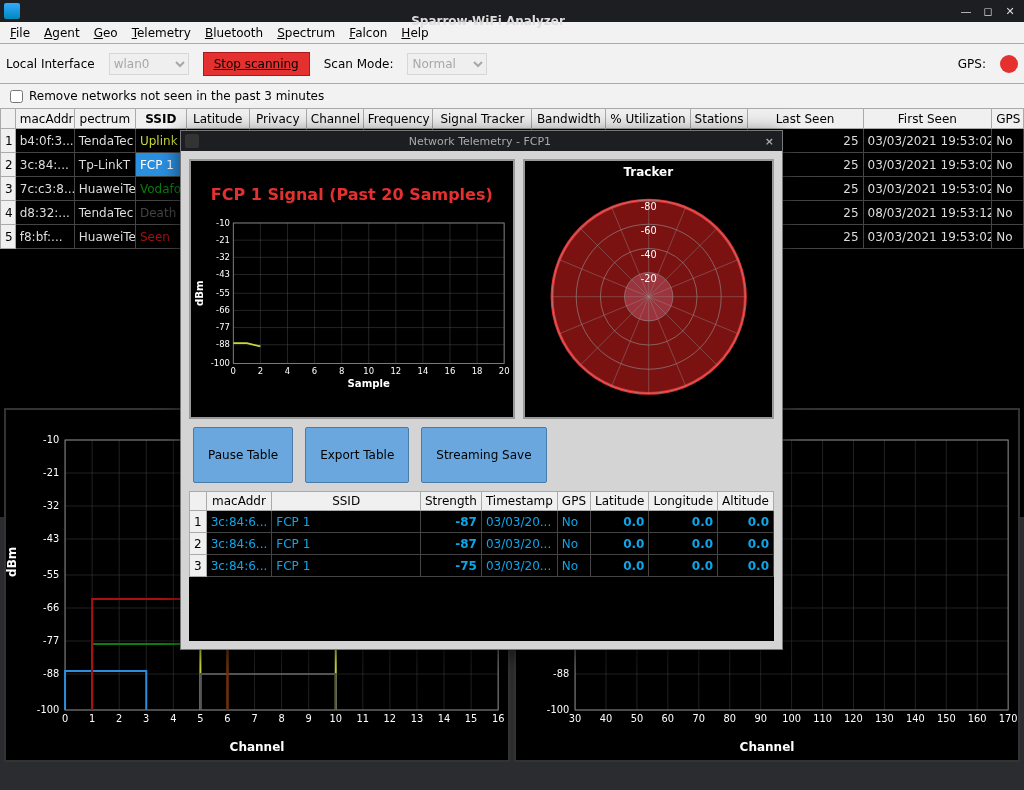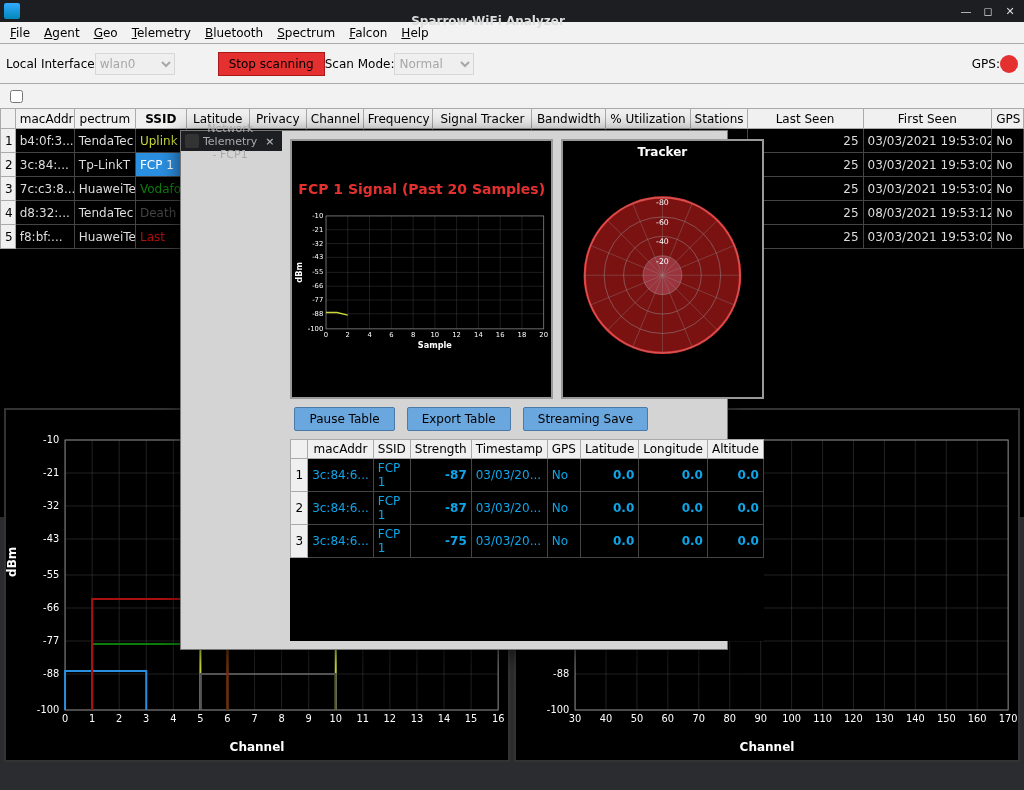--- a/index.html
+++ b/index.html
@@ -11,24 +11,24 @@
 .titlebar .title { flex: 1; text-align: center; font-weight: bold; margin-top: 20px; }
 .titlebar .winbtns { display: flex; gap: 10px; padding: 0 8px; }
 .titlebar .winbtn { width: 12px; height: 12px; display: flex; align-items: center; justify-content: center; cursor: pointer; color: #ddd; font-size: 11px; }
 
 
 .menubar { height: 22px; background: #f2f2f2; display: flex; align-items: center; font-size: 12px; padding: 0 4px; gap: 2px; border-bottom: 1px solid #aaa; }
 .menuitem { padding: 2px 6px; cursor: pointer; }
 .menuitem .ul { text-decoration: underline; }
 
 
-.toolbar { height: 40px; background: #f2f2f2; display: flex; align-items: center; font-size: 12px; padding: 0 6px; gap: 0; border-bottom: 1px solid #aaa; }
+.toolbar { height: 40px; background: #f2f2f2; display: flex; align-items: center; font-size: 12px; padding: 0 6px; gap: 14px; border-bottom: 1px solid #aaa; }
 .toolbar .lbl { }
 .toolbar select { font-size: 12px; background: #eee; border: 1px solid #ccc; height: 22px; width: 80px; color: #888; }
-.toolbar .scanbtn { background: #e53030; color: #000; border: 1px solid #aa1a1a; padding: 4px 10px; cursor: pointer; font-size: 12px; margin-left: 43px; }
+.toolbar .scanbtn { background: #e53030; color: #000; text-decoration: underline; border: 1px solid #aa1a1a; padding: 4px 10px; cursor: pointer; font-size: 12px; }
 .toolbar .spacer { flex: 1; }
 .gpsdot { width: 18px; height: 18px; border-radius: 50%; background: #e53030; display: inline-block; }
 
 
 .chkrow { height: 24px; background: #f2f2f2; display: flex; align-items: center; font-size: 12px; padding: 0 10px; gap: 6px; }
 
 
 .maintable { background: #000; color: #ddd; font-size: 12px; }
 .maintable table { border-collapse: collapse; width: 100%; table-layout: fixed; }
 .maintable th { background: #f0f0f0; color: #000; border: 1px solid #aaa; padding: 2px 4px; font-weight: normal; height: 20px; overflow: hidden; white-space: nowrap; }
@@ -42,34 +42,34 @@
 .ssid-casa { color: #aa1010; }
 .maintable .tbodywrap { height: 268px; background: #000; }
 
 
 .bottomrow { position: absolute; left: 4px; right: 4px; top: 408px; display: flex; gap: 4px; height: 354px; }
 .chartpane { flex: 1; border: 2px solid #333; background: #000; position: relative; }
 .chart-y { position: absolute; left: 6px; top: 50%; transform: rotate(-90deg) translateX(50%); transform-origin: left center; color: #fff; font-size: 12px; font-weight: bold; }
 .chart-x { position: absolute; bottom: 6px; left: 50%; transform: translateX(-50%); color: #fff; font-size: 12px; font-weight: bold; }
 
 
-.dialog { position: absolute; left: 180px; top: 130px; width: 548px; height: 520px; background: #d4d4d4; border: 1px solid #777; box-shadow: 0 4px 20px rgba(0,0,0,0.6); display: flex; flex-direction: row; }
+.dialog { position: absolute; left: 180px; top: 130px; width: 603px; height: 520px; background: #d4d4d4; border: 1px solid #777; box-shadow: 0 4px 20px rgba(0,0,0,0.6); display: flex; flex-direction: column; }
 .dlg-tb { height: 20px; background: #1c1e21; color: #aaa; font-size: 11px; display: flex; align-items: center; }
 .dlg-tb .icon { width: 14px; height: 14px; margin: 0 4px; background: #333; border-radius: 2px; display: inline-block; }
 .dlg-tb .title { flex: 1; text-align: center; }
 .dlg-tb .close { padding: 0 8px; cursor: pointer; font-weight: bold; }
 .dlg-content { flex: 1; padding: 8px; display: flex; flex-direction: column; gap: 8px; }
 .dlg-top { display: flex; gap: 8px; height: 260px; }
 .sigpanel, .trkpanel { border: 2px solid #999; background: #000; position: relative; }
 .sigpanel { flex: 1.3; }
 .trkpanel { flex: 1; }
-.sigtitle { position: absolute; top: 40px; left: 50%; transform: translateX(-50%); color: #e53030; font-size: 14px; font-weight: bold; white-space: nowrap; }
+.sigtitle { position: absolute; top: 24px; left: 50%; transform: translateX(-50%); color: #e53030; font-size: 16px; font-weight: bold; white-space: nowrap; }
 .trktitle { position: absolute; top: 4px; left: 50%; transform: translateX(-50%); color: #fff; font-size: 12px; font-weight: bold; }
 .dlg-btns { display: flex; gap: 12px; padding: 0 4px; }
-.dlg-btns button { background: #6aa7de; border: 1px solid #4a7aa8; padding: 4px 14px; font-size: 12px; cursor: pointer; border-radius: 2px; }
+.dlg-btns button { background: #6aa7de; border: 1px solid #4a7aa8; padding: 20px 14px; font-size: 12px; cursor: pointer; border-radius: 2px; }
 .dlg-table { flex: 1; background: #000; overflow: hidden; }
 .dlg-table table { border-collapse: collapse; width: 100%; font-size: 12px; }
 .dlg-table th { background: #f0f0f0; color: #000; border: 1px solid #aaa; padding: 2px 4px; font-weight: normal; height: 18px; }
 .dlg-table td { border: 1px solid #444; padding: 2px 4px; color: #0ea5e9; height: 22px; }
 .dlg-table td.rownum { background: #f0f0f0; color: #000; text-align: center; border: 1px solid #aaa; width: 14px; }
 .dlg-table td.num { text-align: right; font-weight: bold; }
 
 button, input, select { font-family: inherit; }
 </style>
 </head>
@@ -102,20 +102,21 @@
   <button class="scanbtn">Stop scanning</button>
   <span class="lbl">Scan Mode:</span>
   <select disabled=""><option>Normal</option></select>
   <span class="spacer"></span>
   <span>GPS:</span>
   <span class="gpsdot"></span>
 </div>
 
 <div class="chkrow">
   <input type="checkbox" style="">
+  <span>Remove networks not seen in the past 3 minutes</span>
 </div>
 
 <div class="maintable">
 <table>
 <colgroup>
 <col style="width:14px">
         <col style="width:56px">
         <col style="width:58px">
         <col style="width:48px">
 <col style="width:60px">
@@ -215,21 +216,21 @@
           <td></td>
           <td></td>
           <td style="text-align:right">25</td>
           <td>08/03/2021 19:53:12</td>
           <td>No</td>
         </tr>
         <tr>
           <td class="rownum">5</td>
           <td>f8:bf:...</td>
           <td>HuaweiTe</td>
-          <td class="ssid-casa">Last</td>
+          <td class="ssid-casa">Seen</td>
           <td></td>
           <td></td>
           <td></td>
           <td></td>
           <td></td>
           <td></td>
           <td></td>
           <td></td>
           <td style="text-align:right">25</td>
           <td>03/03/2021 19:53:02</td>

